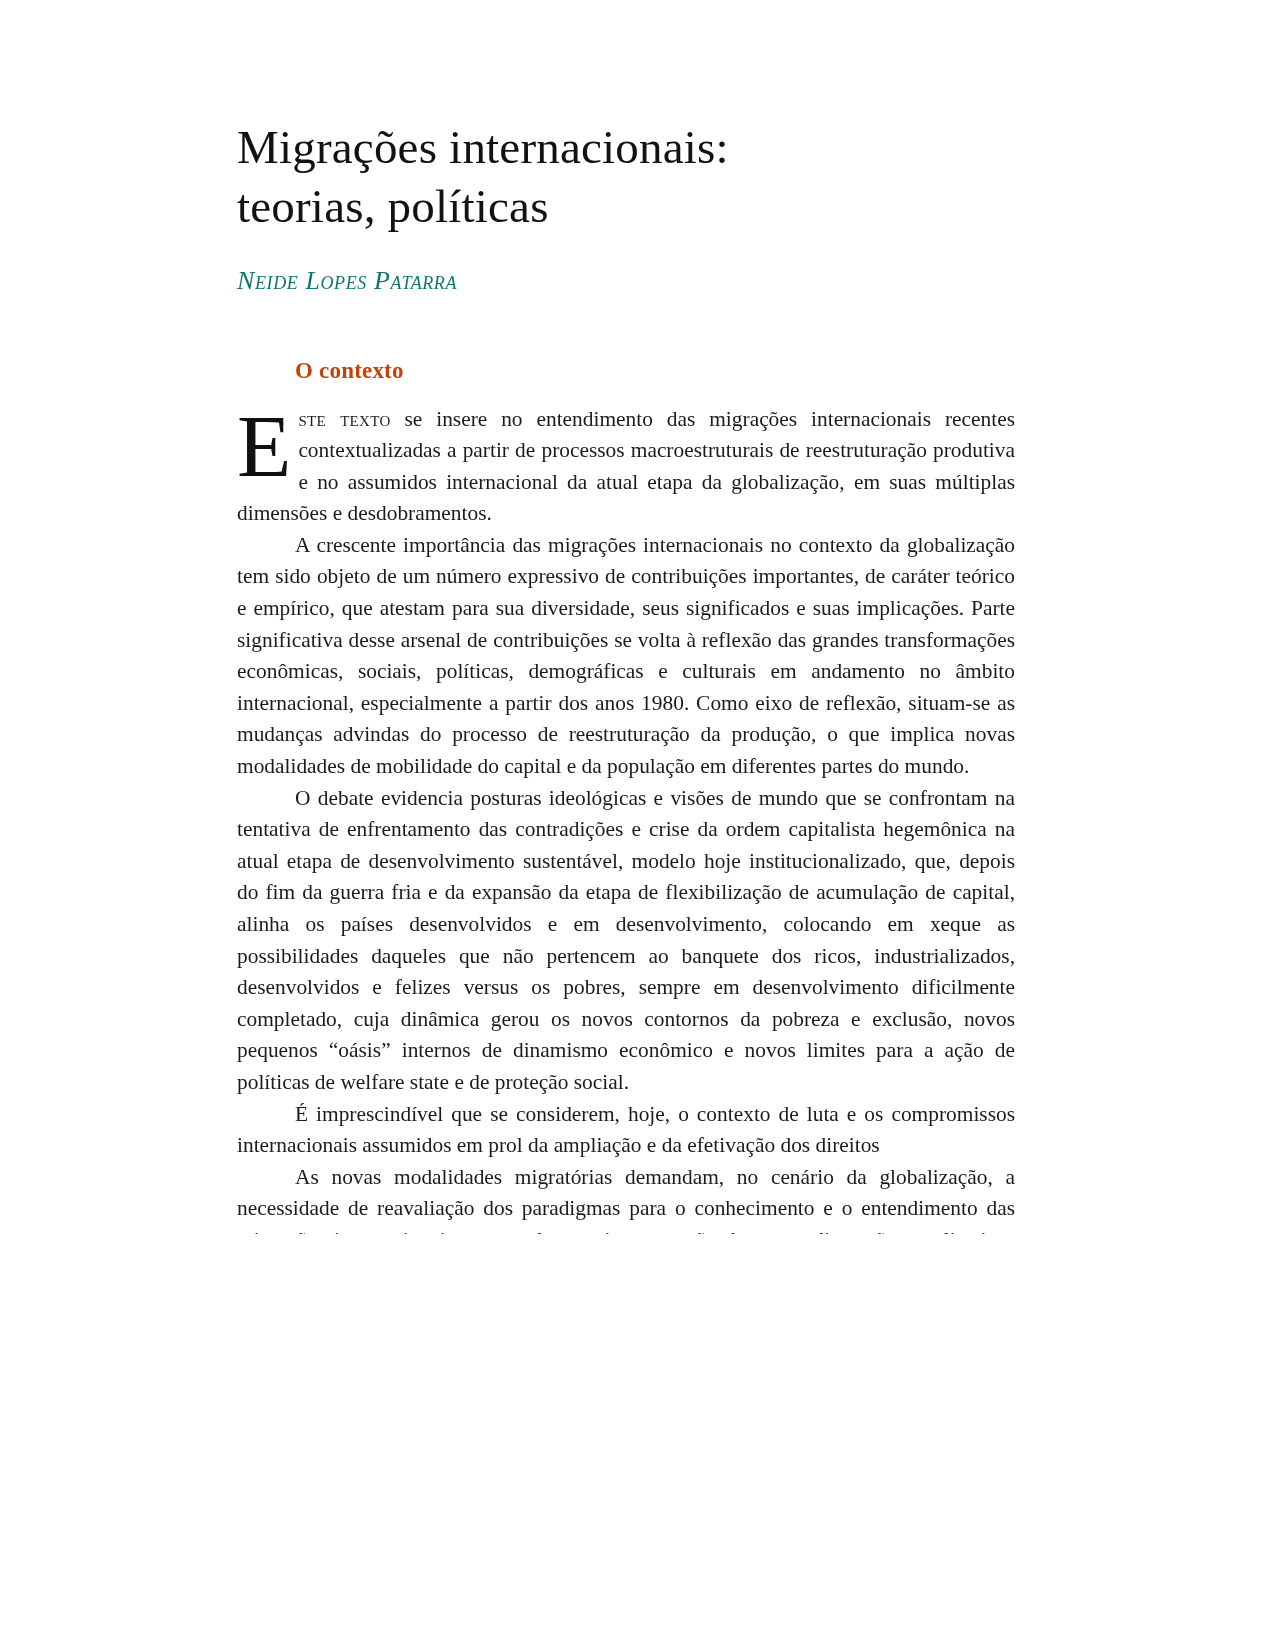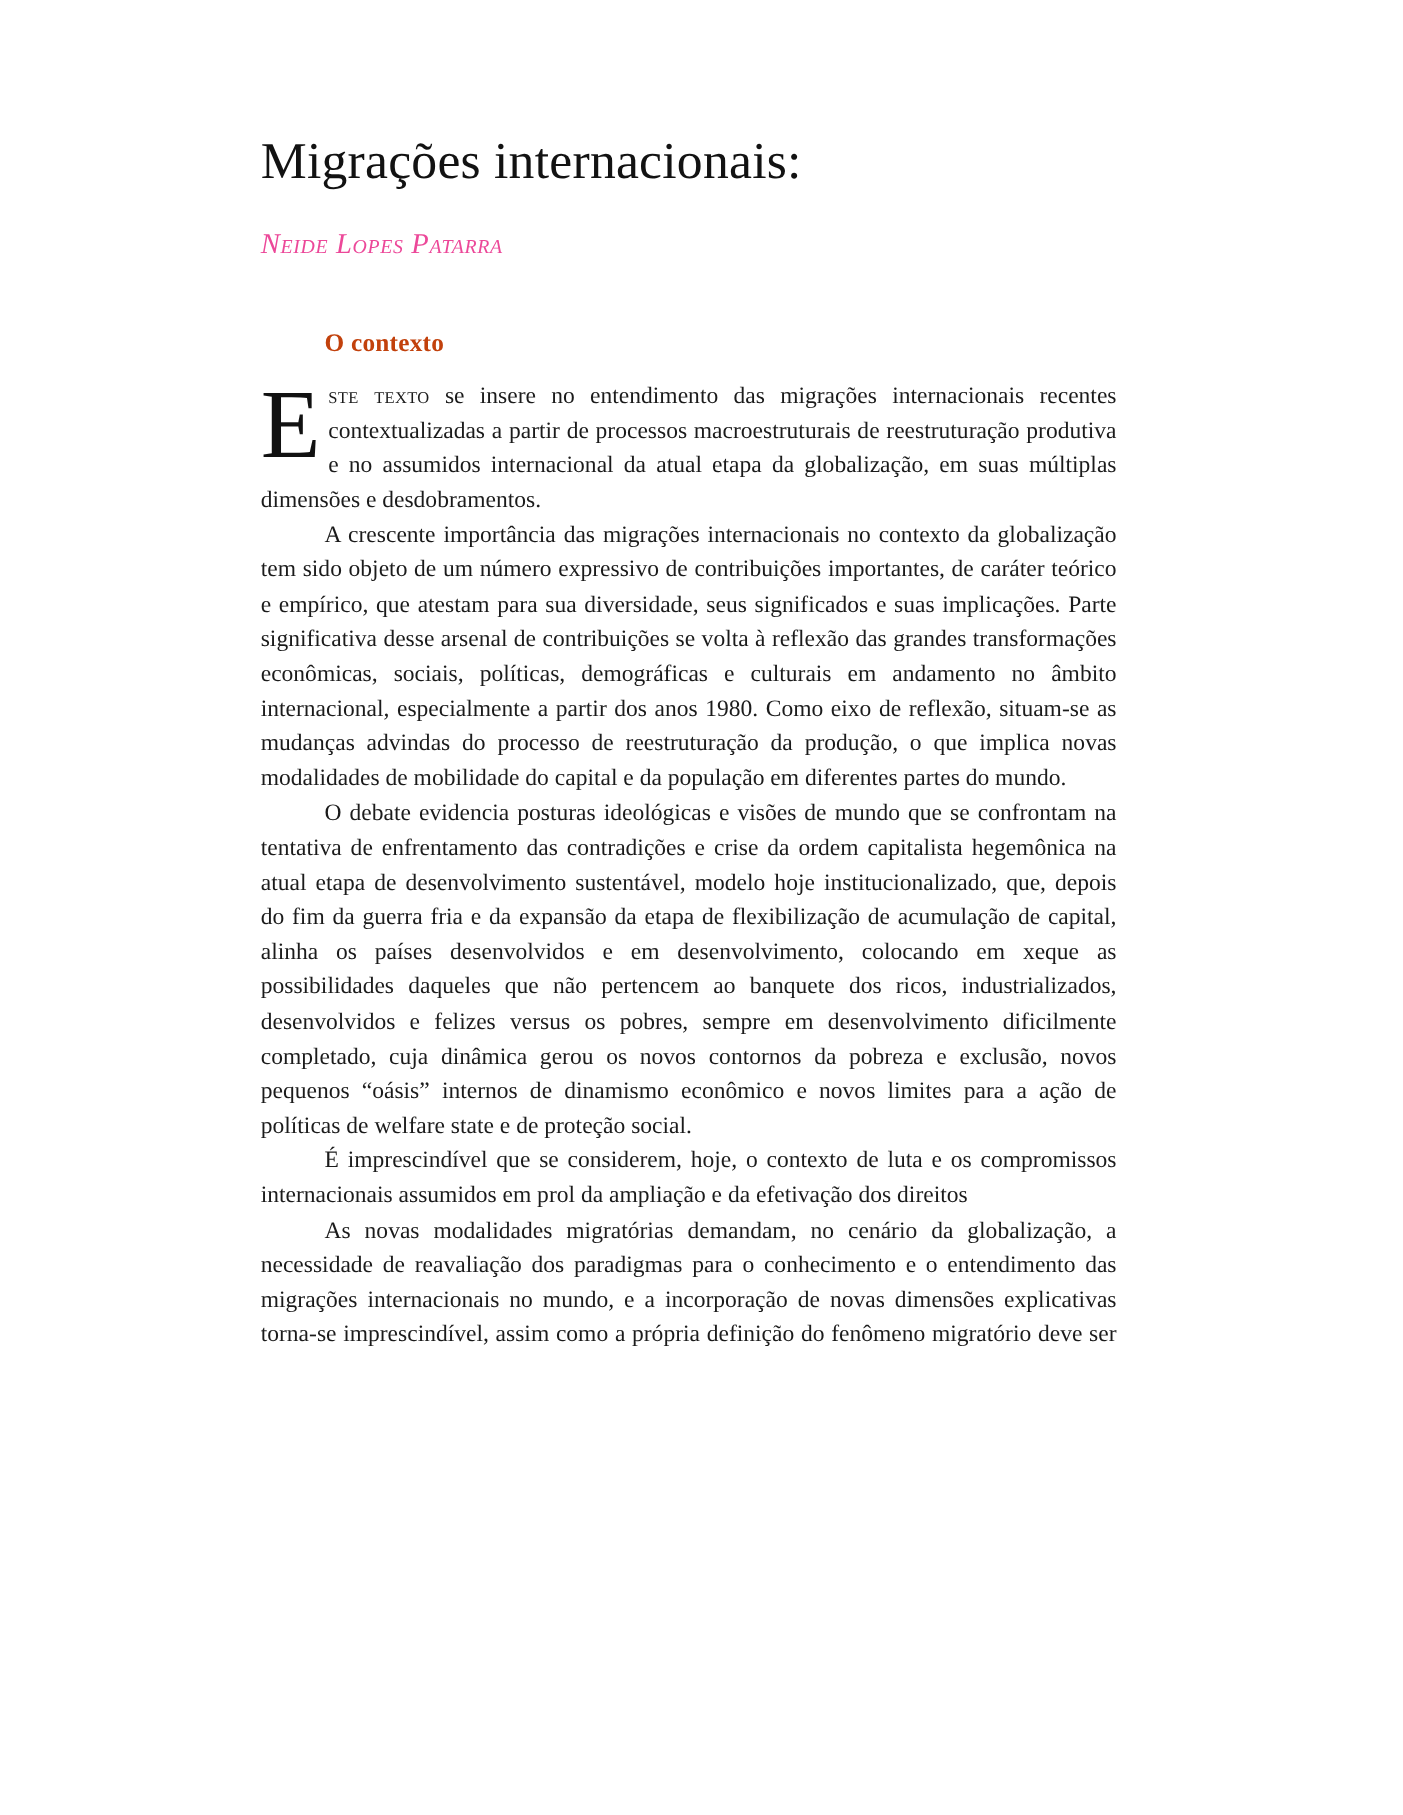--- a/index.html
+++ b/index.html
@@ -41,21 +41,21 @@
   }
   .doc-title .tline { display: block; white-space: pre; }
 
   
   .author {
     margin-top: 30px;
     font-size: 26px;
     font-style: italic;
     font-variant: small-caps;
     letter-spacing: 0.6px;
-    color: #ec4899;
+    color: #0f766e;
   }
 
   
   .section-heading {
     margin-top: 62px;
     margin-left: 58px;
     font-size: 23px;
     font-weight: bold;
     letter-spacing: 0.2px;
     color: #c2410c;
@@ -120,20 +120,21 @@
 </style>
 </head>
 <body>
 
 <div class="page">
 
   <div class="content">
 
     <h1 class="doc-title">
       <span class="tline">Migrações internacionais:</span>
+      <span class="tline">teorias, políticas</span>
     </h1>
 
     <div class="author">Neide Lopes Patarra</div>
 
     <h2 class="section-heading">O contexto</h2>
 
     <div class="body-block">
 
       <p class="dropcap-para"><span class="dropcap">E</span><span class="smallcaps">ste texto</span><span> se insere no entendimento das migrações internacionais recentes contextualizadas a partir de processos macroestruturais de reestruturação produtiva e no assumidos internacional da atual etapa da globalização, em suas múltiplas dimensões e desdobramentos.</span></p>
 

